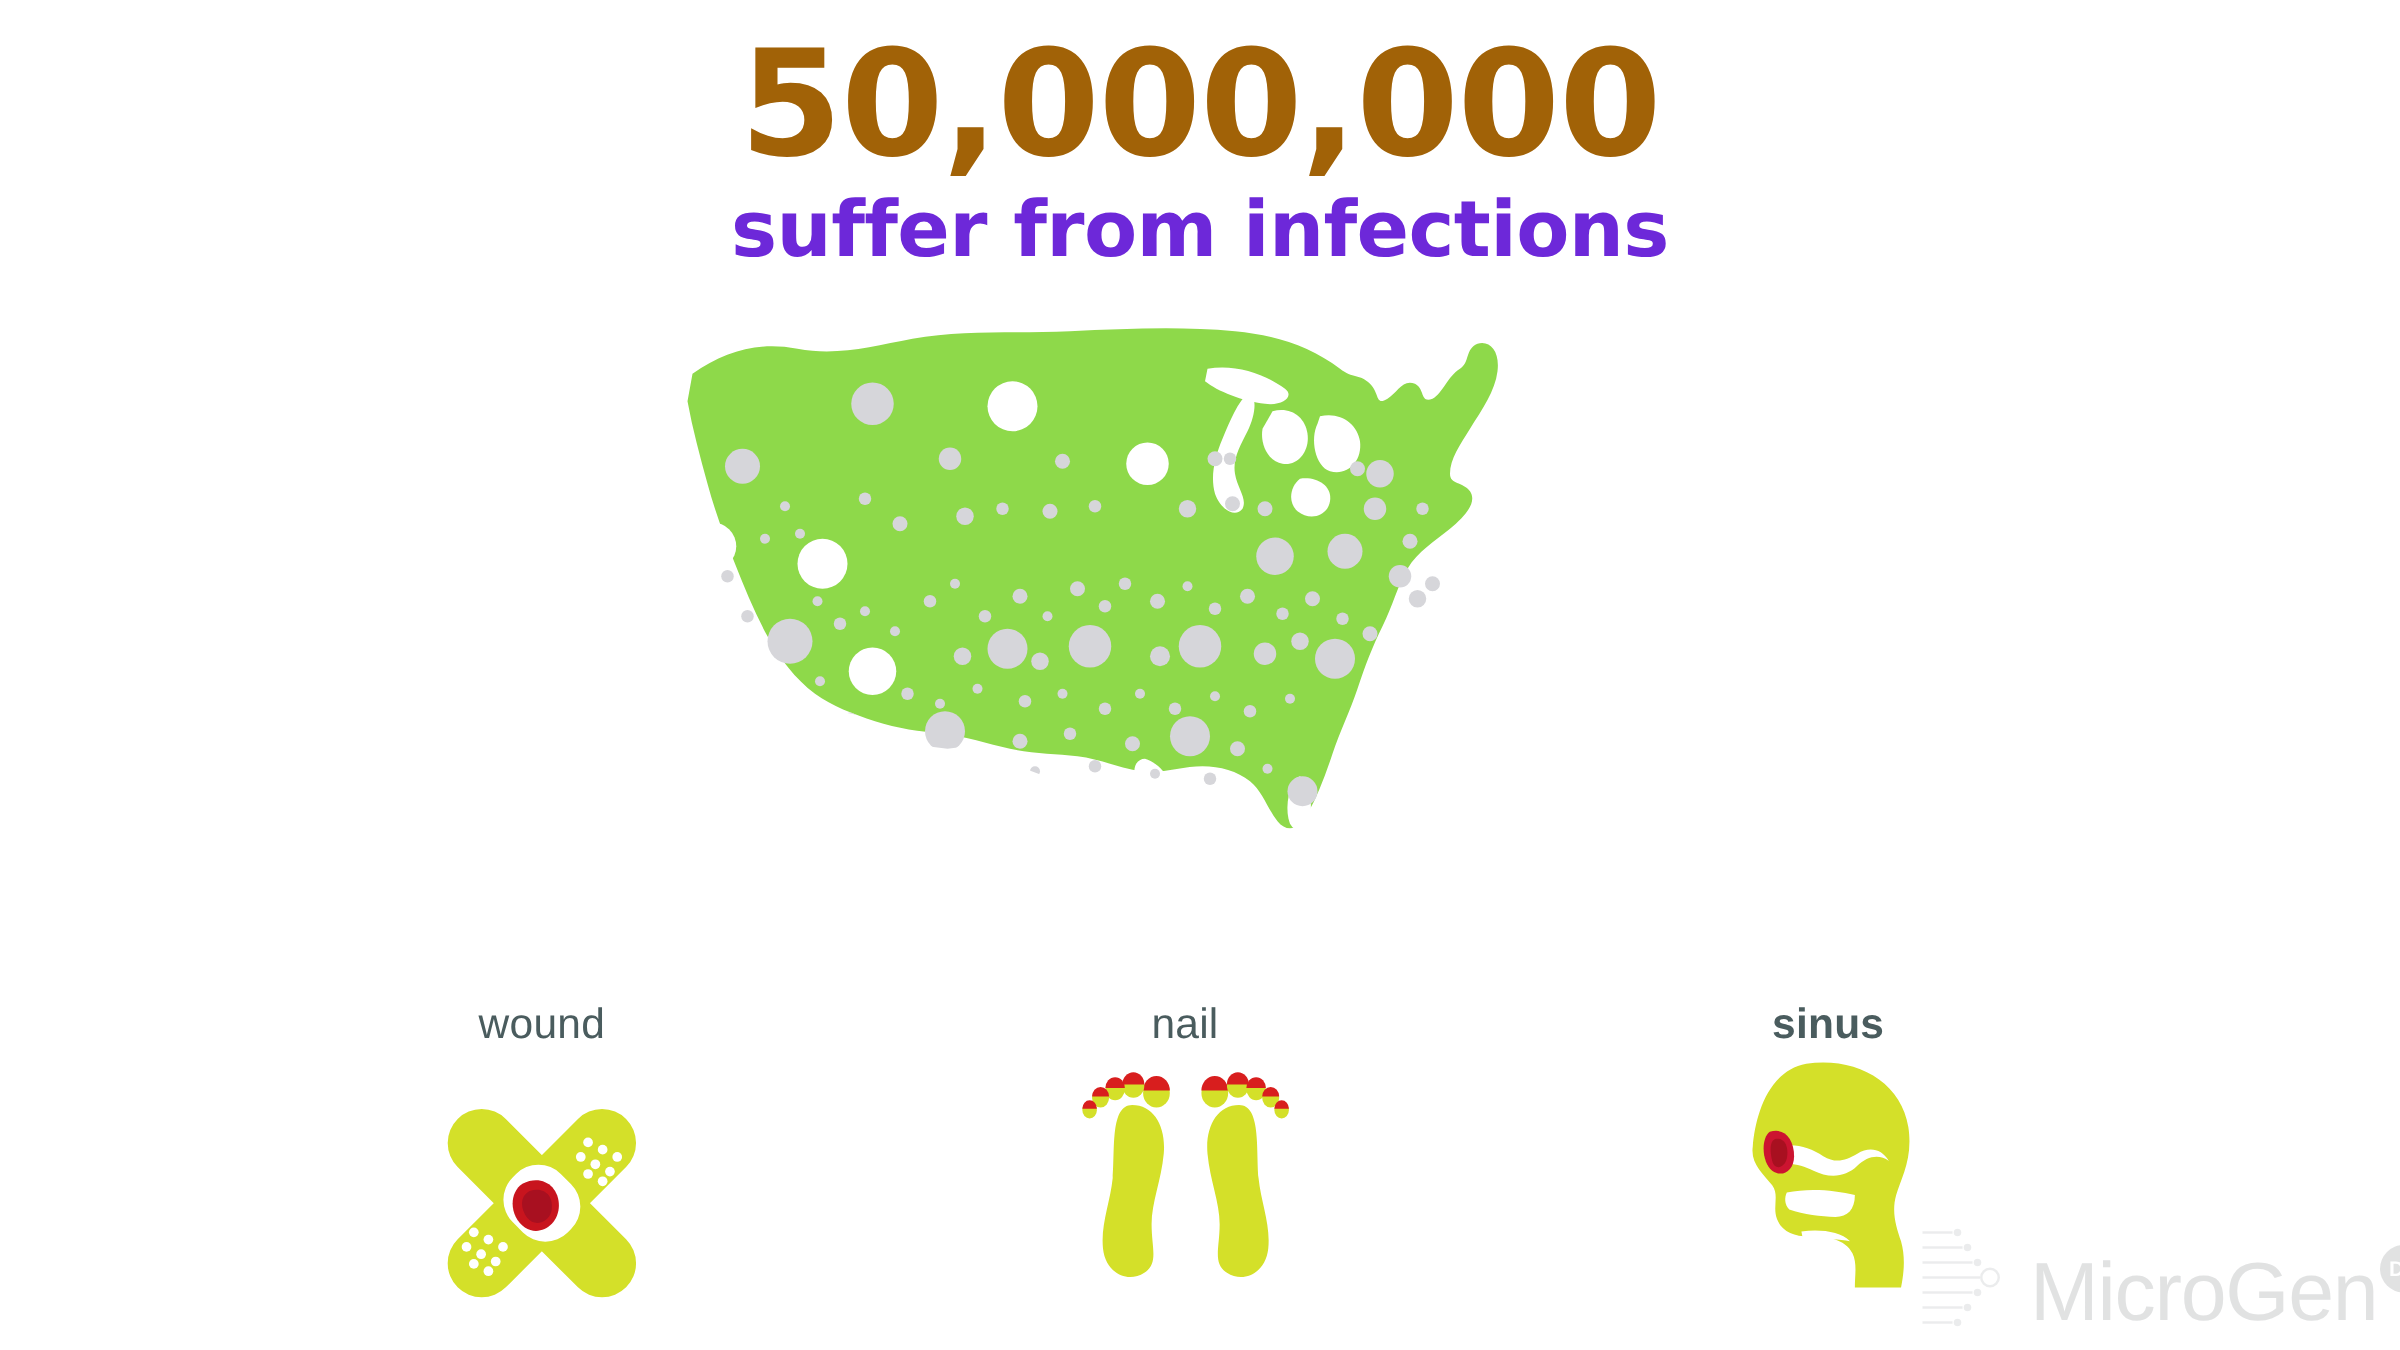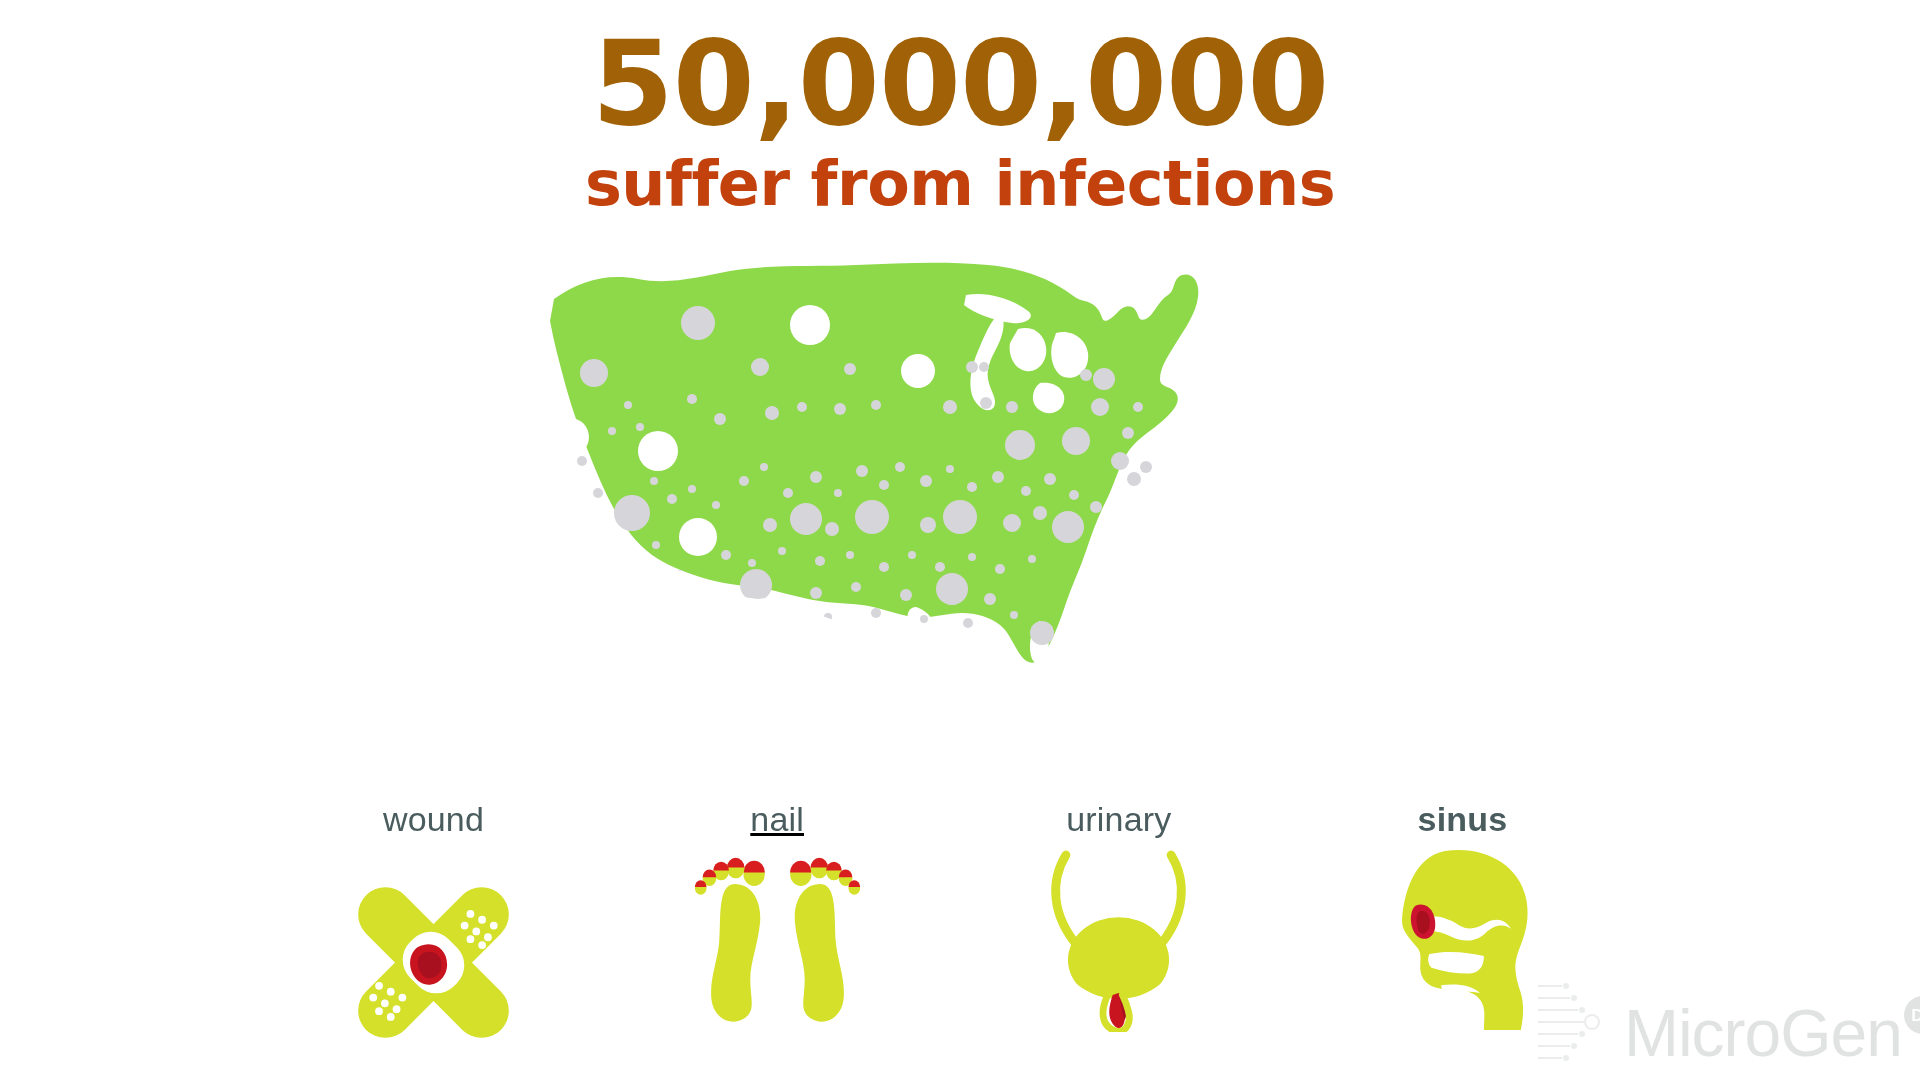--- a/index.html
+++ b/index.html
@@ -18,21 +18,21 @@
     font-size:118px;
     font-weight:bold;
     letter-spacing:-1px;
     color:#a16207;
     line-height:1.0;
     font-family:"DejaVu Sans", sans-serif;
   }
   .subhead {
     font-size:62px;
     font-weight:bold;
-    color:#c2410c;
+    color:#6d28d9;
     line-height:1.15;
     margin-top:6px;
     letter-spacing:-0.5px;
     font-family:"DejaVu Sans", sans-serif;
   }
 
   
   .map-wrap {
     position:absolute;
     left:520px; top:255px;
@@ -61,21 +61,21 @@
     margin-bottom:8px;
     letter-spacing:0.2px;
     font-family:"Liberation Sans", sans-serif;
     white-space:nowrap;
   }
   .icon-art { width:175px; height:185px; }
   .icon-art svg { display:block; width:100%; height:100%; }
 
   
   .cell-wound   { margin-left:-4px;gap:24px; }
-  .cell-nail    { margin-left:4px;text-decoration:underline; }
+  .cell-nail    { margin-left:4px; }
   .cell-urinary { margin-left:2px; }
   .cell-joint   { margin-left:6px; }
   .cell-sinus   { margin-left:4px;font-weight:bold; }
 
   
   .watermark {
     position:absolute;
     right:18px; bottom:14px;
     display:flex;
     align-items:flex-end;
@@ -364,42 +364,20 @@
               <ellipse cx="8" cy="16" rx="7" ry="8" fill="#d4e029"></ellipse>
               <path d="M1 15 A7 8 0 0 1 15 15 Z" fill="#d81e1e"></path>
               <ellipse cx="-1" cy="26" rx="6" ry="7" fill="#d4e029"></ellipse>
               <path d="M-7 25 A6 7 0 0 1 5 25 Z" fill="#d81e1e"></path>
             </g>
           </g>
         </svg>
       </div>
     </div>
 
-    <div class="icon-cell cell-urinary">
-      <div class="icon-label">urinary</div>
-      <div class="icon-art">
-        <svg viewBox="0 0 180 190" xmlns="http://www.w3.org/2000/svg">
-
-          <path d="M36 8 C20 34, 20 70, 50 104" fill="none" stroke="#d4e029" stroke-width="9" stroke-linecap="round"></path>
-          <path d="M144 8 C160 34, 160 70, 130 104" fill="none" stroke="#d4e029" stroke-width="9" stroke-linecap="round"></path>
-
-          <ellipse cx="90" cy="116" rx="52" ry="44" fill="#d4e029"></ellipse>
-
-          <path d="M46 140 C58 156, 78 164, 90 164 C102 164, 122 156, 134 140
-                   C120 152, 104 156, 90 156 C76 156, 60 152, 46 140 Z" fill="#ffffff"></path>
-
-          <path d="M84 152 C80 164, 78 176, 86 184 C92 190, 98 182, 96 172
-                   C94 162, 92 156, 90 150 Z" fill="#c8141e"></path>
-          <path d="M90 150 C92 160, 94 170, 96 178 C100 172, 100 160, 96 150 Z" fill="#a81020"></path>
-
-          <path d="M78 154 C72 168, 72 182, 84 188 C96 194, 104 182, 100 168
-                   C98 160, 96 156, 94 152" fill="none" stroke="#d4e029" stroke-width="7" stroke-linecap="round"></path>
-        </svg>
-      </div>
-    </div>
 
 
     <div class="icon-cell cell-sinus">
       <div class="icon-label">sinus</div>
       <div class="icon-art">
         <svg viewBox="0 0 180 190" xmlns="http://www.w3.org/2000/svg">
 
           <path d="M72 4 C112 -2, 150 18, 156 56 C160 82, 150 98, 146 112
                    C142 126, 146 138, 150 150 C154 164, 152 178, 150 188
                    L112 188 C112 178, 114 168, 110 160 C104 148, 88 146, 74 146

